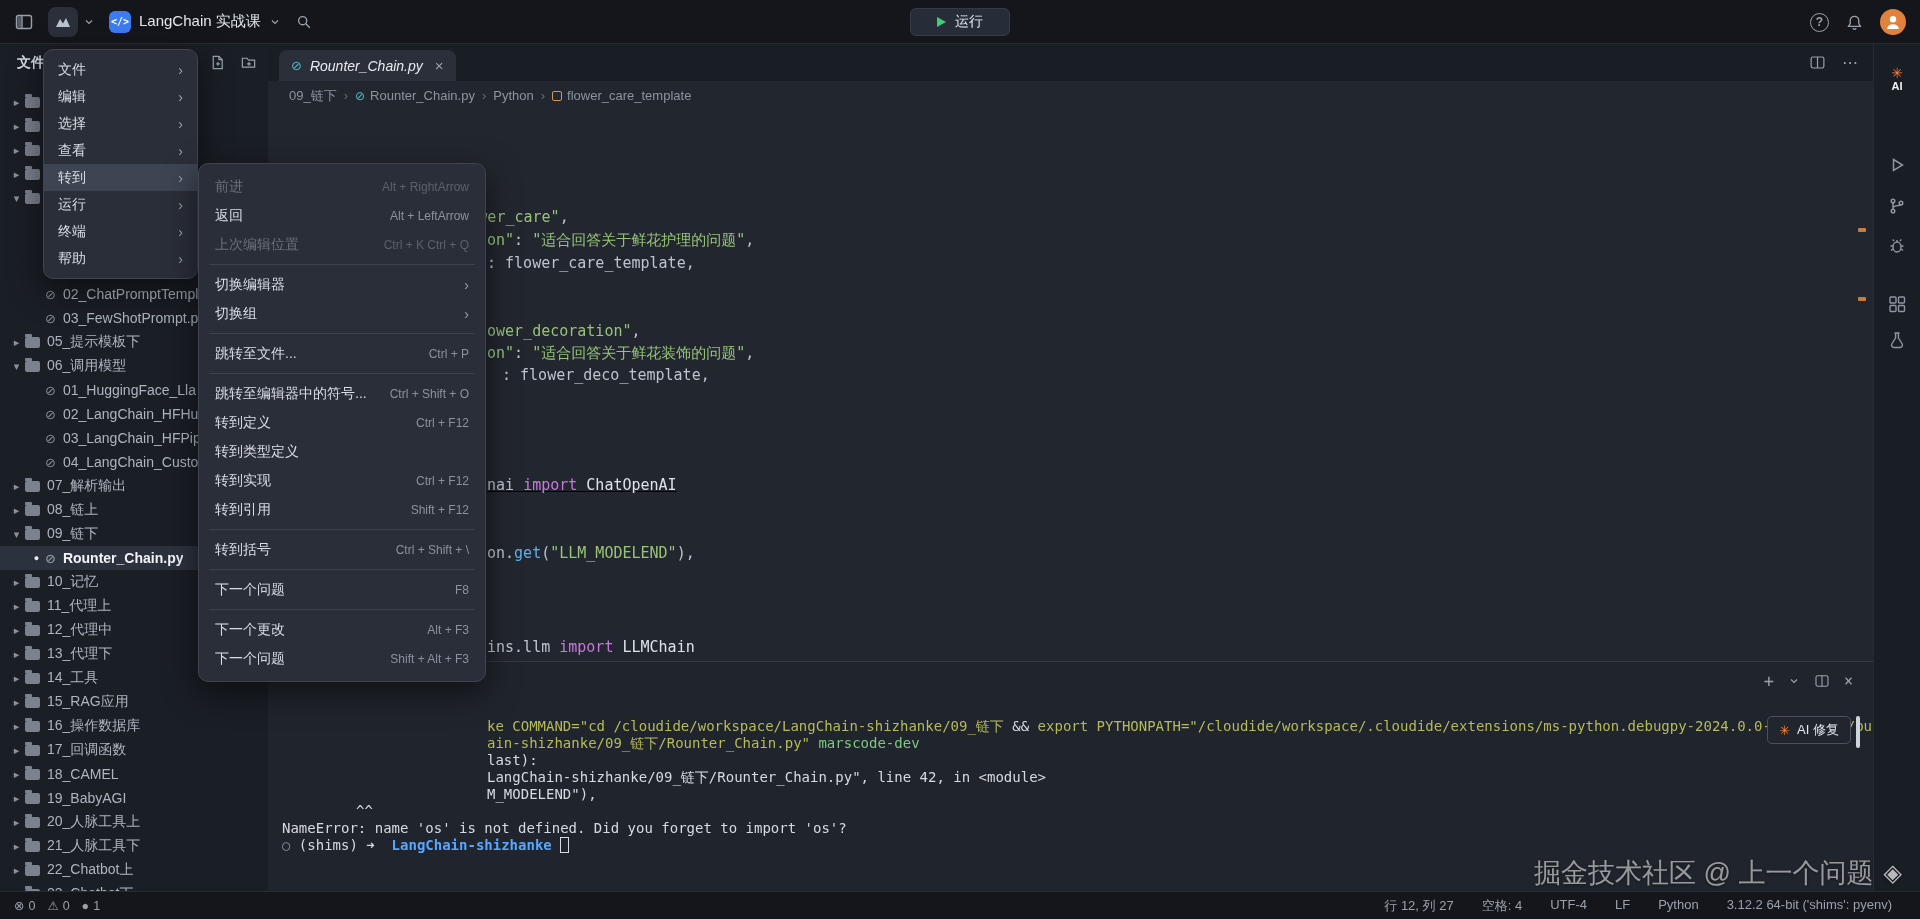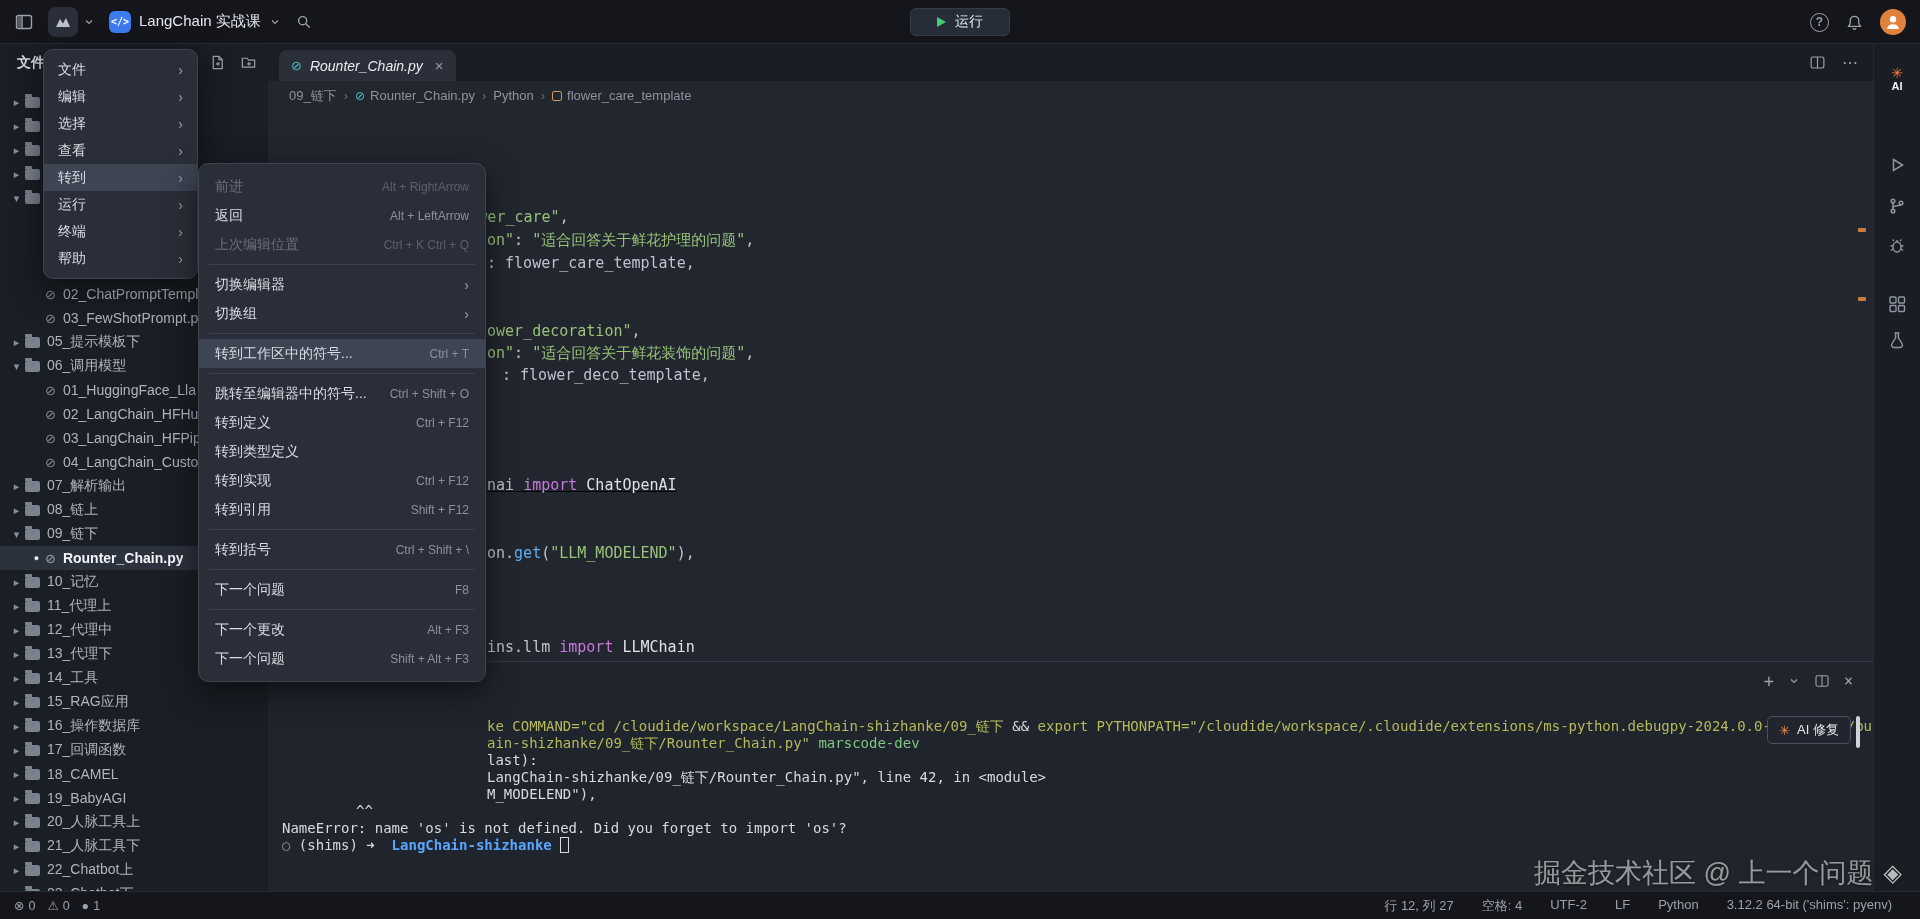--- a/index.html
+++ b/index.html
@@ -505,21 +505,21 @@
           <span>0</span>
         </span>
         <span class="prob">
           <span>●</span>
           <span>1</span>
         </span>
       </span>
     <span class="sb-right">
         <span class="sb-item">行 12, 列 27</span>
         <span class="sb-item">空格: 4</span>
-        <span class="sb-item">UTF-2</span>
+        <span class="sb-item">UTF-4</span>
         <span class="sb-item">LF</span>
         <span class="sb-item">Python</span>
         <span class="sb-item">3.12.2 64-bit ('shims': pyenv)</span>
       </span>
   </div>
 
   <div class="watermark">
     <span>掘金技术社区 @ 上一个问题</span>
     <span class="wm-logo">◈</span>
   </div>
@@ -574,23 +574,23 @@
       <div class="menu-sep"></div>
       <div class="m-row">
         <span class="m-label">切换编辑器</span>
         <span class="m-arrow">›</span>
       </div>
       <div class="m-row">
         <span class="m-label">切换组</span>
         <span class="m-arrow">›</span>
       </div>
       <div class="menu-sep"></div>
-      <div class="m-row active">
-        <span class="m-label">转到工作区中的符号...</span>
-        <span class="m-short">Ctrl + T</span>
+      <div class="m-row">
+        <span class="m-label">跳转至文件...</span>
+        <span class="m-short">Ctrl + P</span>
       </div>
       <div class="menu-sep"></div>
       <div class="m-row">
         <span class="m-label">跳转至编辑器中的符号...</span>
         <span class="m-short">Ctrl + Shift + O</span>
       </div>
       <div class="m-row">
         <span class="m-label">转到定义</span>
         <span class="m-short">Ctrl + F12</span>
       </div>

